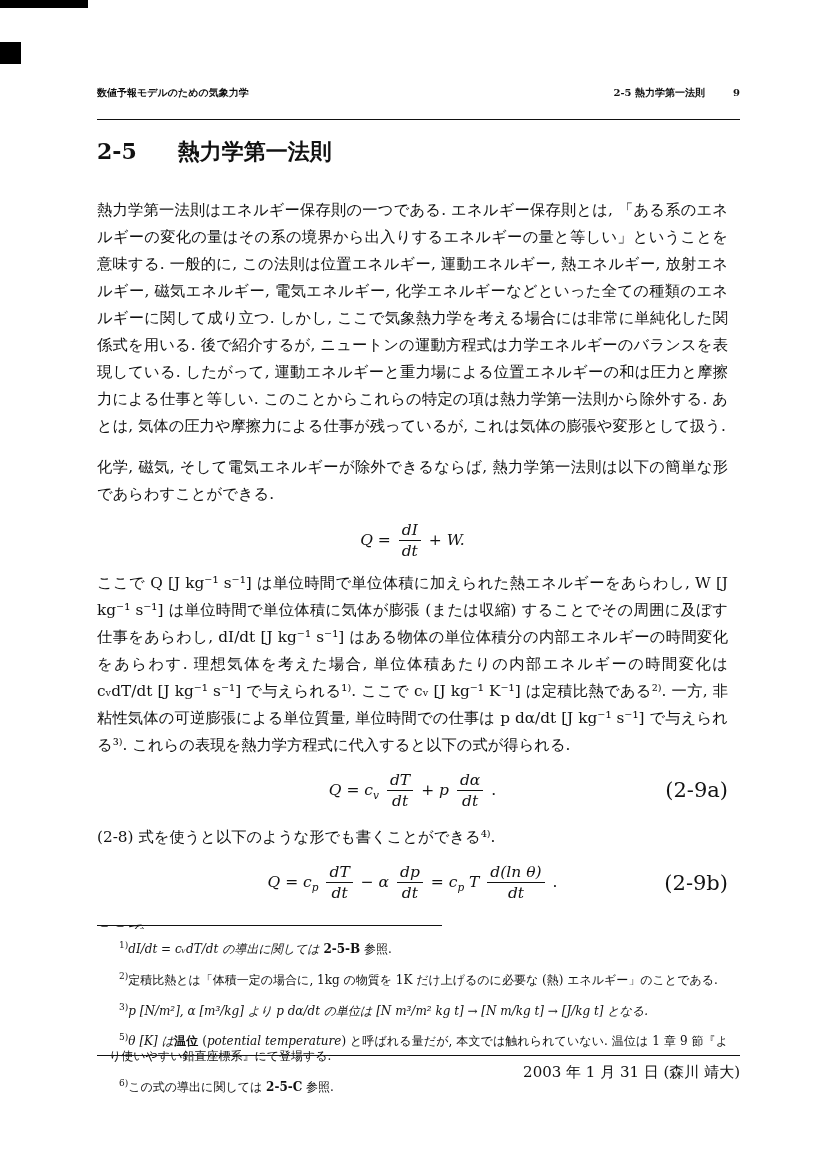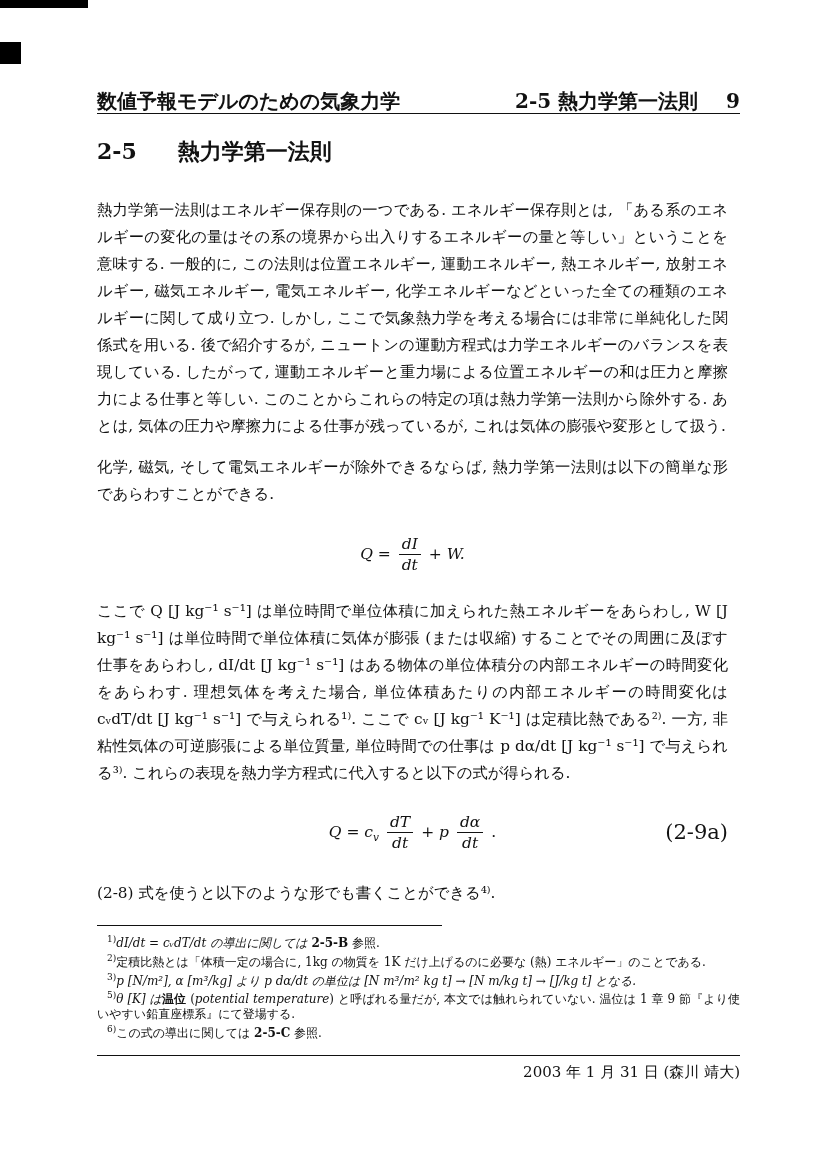--- a/index.html
+++ b/index.html
@@ -13,24 +13,24 @@
     overflow:hidden;
   }
   
   .artifact-bar { position:absolute; left:0; top:0; width:88px; height:8px; background:#000; }
   .artifact-block { position:absolute; left:0; top:42px; width:21px; height:22px; background:#000; }
 
   .content { position:absolute; left:97px; width:643px; top:0; }
 
   
   .running-header {
-    position:absolute; top:92px; left:0; right:0;
+    position:absolute; top:84px; left:0; right:0;
     display:flex; justify-content:space-between; align-items:flex-end;
-    font-weight:bold; font-size:20px; line-height:18px;
-    padding-bottom:3px; border-bottom:1.6px solid #111;
+    font-weight:bold; font-size:10px; line-height:18px;
+    padding-bottom:17px; border-bottom:1.6px solid #111;
   }
   .running-header .rh-right { display:flex; }
   .running-header .rh-pagenum { margin-left:28px; }
 
   
   .section-title {
     position:absolute; top:136px; left:0;
     font-weight:bold; font-size:22px; line-height:30px;
   }
   .section-title .sec-num { margin-right:41px; }
@@ -49,30 +49,30 @@
   .eq-row .eq-tag {
     position:absolute; right:0; top:50%; transform:translateY(-50%);
     font-size:21px;
   }
   .eq-m1 { margin:13px 0 9px; }
   .eq-m2 { margin:12px 0 12px; }
   .mvar { font-style:italic; }
   .eq sub, .eq-body sub { font-size:10.5px; }
   .frac {
     display:inline-block; vertical-align:middle;
-    text-align:center; line-height:1.18; margin:14px 3px;
+    text-align:center; line-height:1.18; margin:0 3px;
     font-size:15.5px;
   }
   .frac .num { display:block; border-bottom:1.2px solid #111; padding:0 3px 1px; }
   .frac .den { display:block; padding-top:1px; }
 
   
   .footnotes { position:absolute; top:925px; left:0; right:0; font-size:12px; line-height:14.8px; }
   .fn-rule { width:345px; border-top:1.2px solid #111; margin-bottom:6px; }
-  .footnotes p { margin:0; text-indent:10px; text-align:justify; }
+  .footnotes p { margin:12px; text-indent:10px; text-align:justify; }
   .fn-bold { font-weight:bold; }
   .fn-italic { font-style:italic; }
   sup.fn-mark { font-size:9px; }
 
   
   .page-footer { position:absolute; top:1055px; left:0; right:0; }
   .footer-rule { border-top:1.2px solid #111; }
   .footer-date { text-align:right; font-size:15px; margin-top:7px; }
 </style>
 </head>

